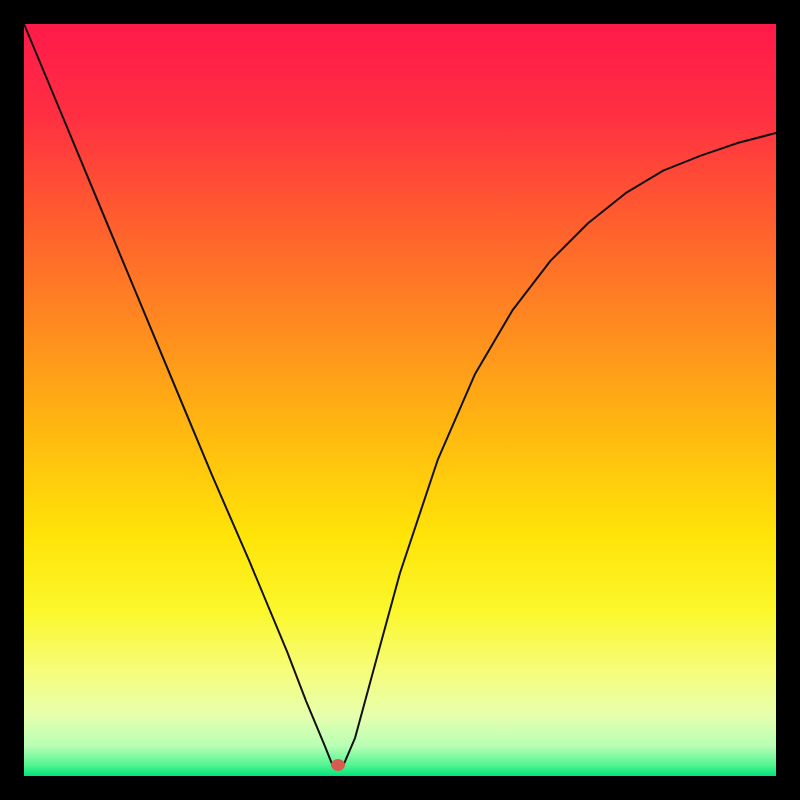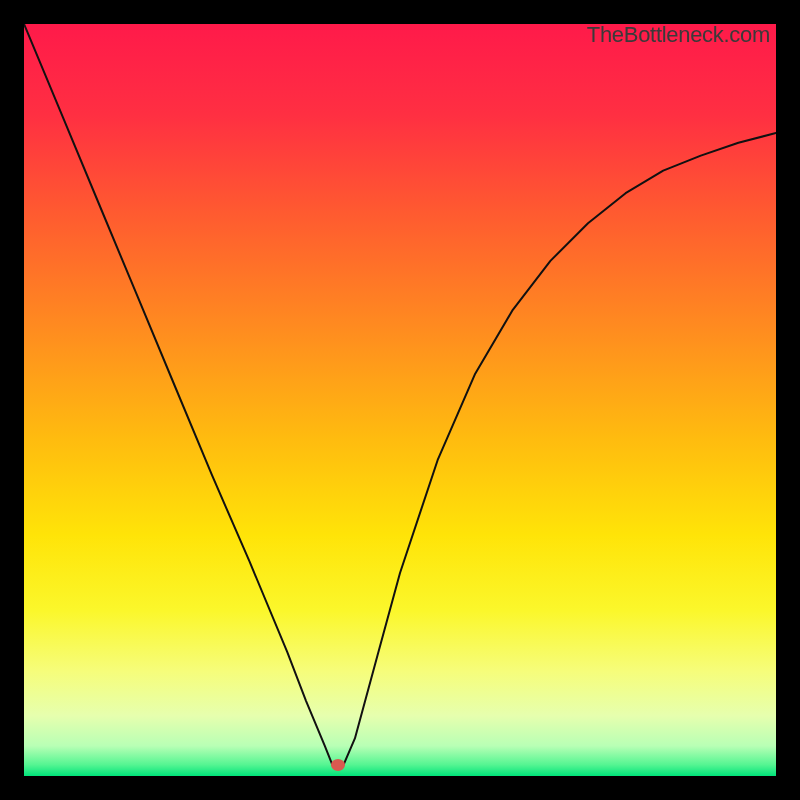--- a/index.html
+++ b/index.html
@@ -70,21 +70,20 @@
             <stop offset="86%" stop-color="#f6fd7a"></stop>
             <stop offset="92%" stop-color="#e6ffae"></stop>
             <stop offset="96%" stop-color="#b8ffb5"></stop>
             <stop offset="98.5%" stop-color="#55f592"></stop>
             <stop offset="100%" stop-color="#00e37a"></stop>
           </linearGradient>
       </defs>
       <rect x="0" y="0" width="752" height="752" fill="url(#bgGrad)"></rect>
     </svg>
 
-    <div class="watermark">TheBottleneck.com</div>
 
     <svg class="curve" viewBox="0 0 752 752" preserveAspectRatio="none">
       <polyline id="curvePoly" fill="none" stroke="#111" stroke-width="2" stroke-linecap="round" stroke-linejoin="round" points="0.0,0.0 37.6,90.2 75.2,180.5 112.8,270.7 150.4,361.0 188.0,451.2 225.6,537.7 263.2,627.9 282.0,676.8 300.8,721.9 308.3,740.7 319.6,740.7 330.9,714.4 353.4,631.7 376.0,549.0 413.6,436.2 451.2,349.7 488.8,285.8 526.4,236.9 564.0,199.3 601.6,169.2 639.2,146.6 676.8,131.6 714.4,118.8 752.0,109.0"></polyline>
     </svg>
 
     <div class="marker" id="minMarker" style="left: 314.336px; top: 740.72px; background: rgb(216, 90, 80);"></div>
 
   </div>
 </div>
 

